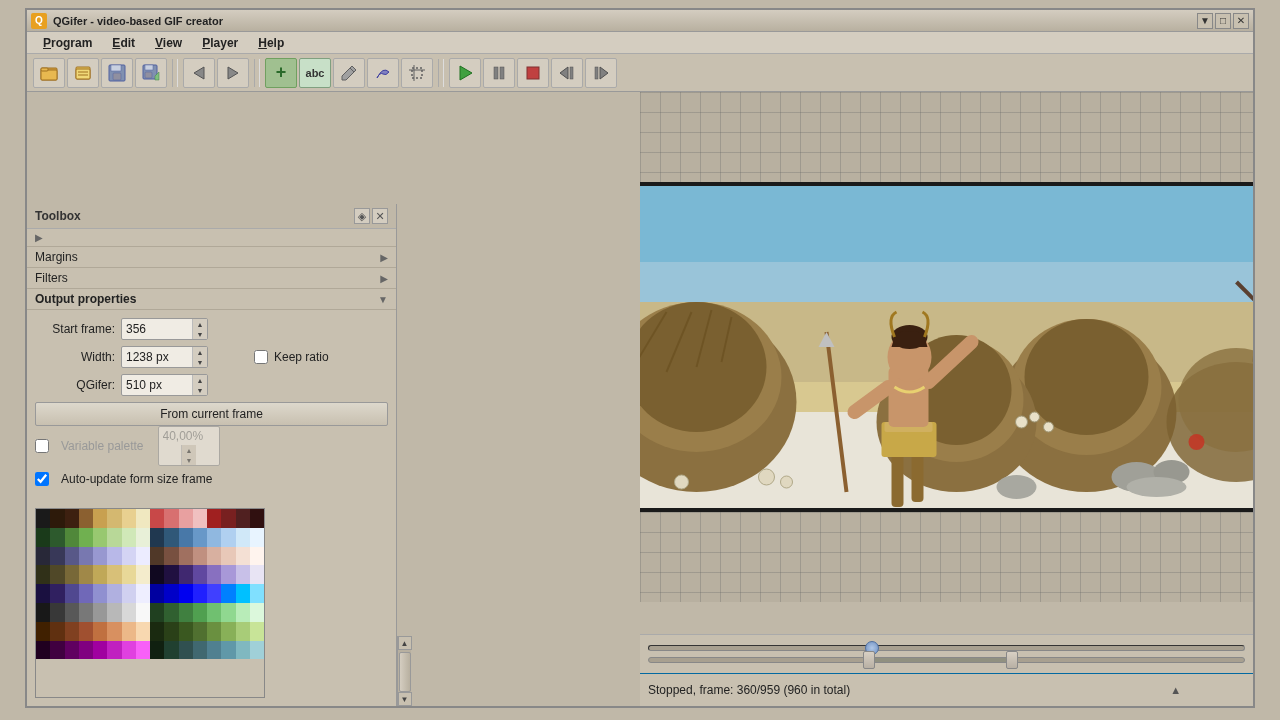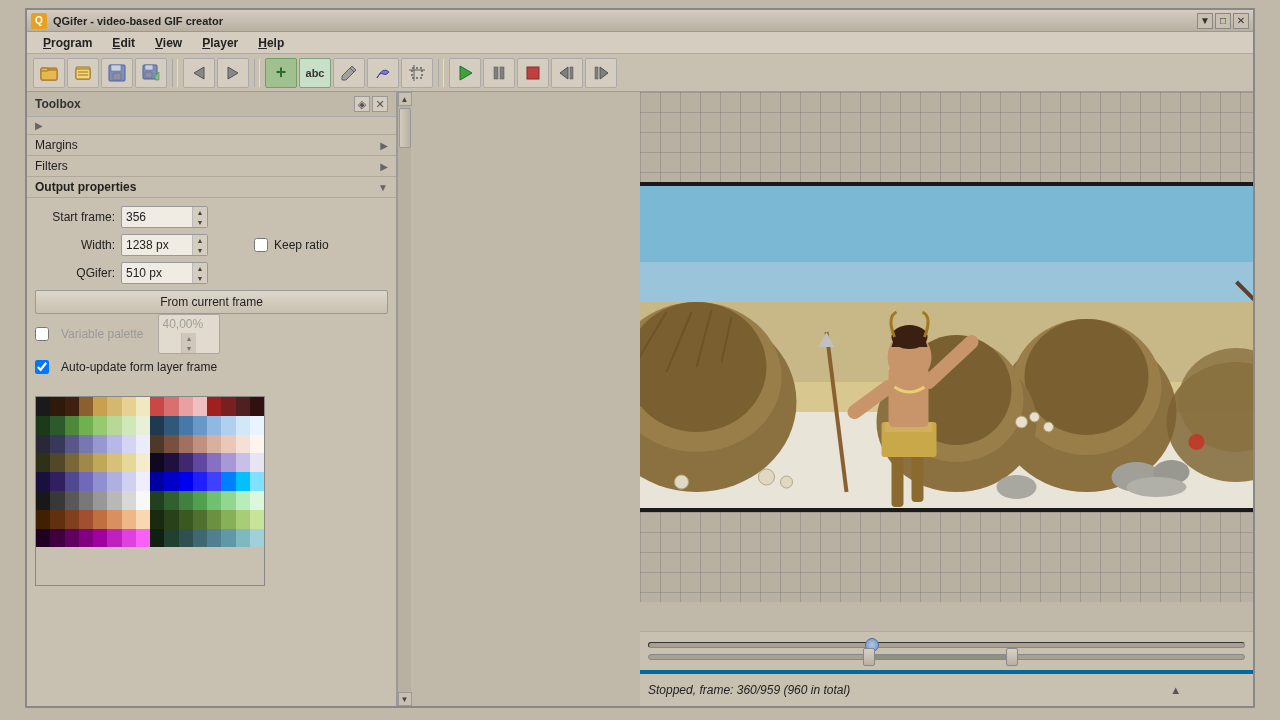--- a/index.html
+++ b/index.html
@@ -400,32 +400,32 @@
       cursor: pointer;
     }
 
     
     #status-bar {
       background: #c8c0b0;
       height: 22px;
       display: flex;
       align-items: center;
       padding: 16px 8px;
-      border-top: 4px solid #0369a1;
+      border-top: 1px solid #0369a1;
       font-size: 12px;
       color: #222;
       flex-shrink: 0;
-      font-style: italic;
     }
 
     
     #toolbox-container {
       position: relative;
       display: flex;
       flex: 1;
+      align-items: flex-end;
     }
     #toolbox-scroll-track {
       width: 14px;
       background: #b8b0a0;
       border-left: 1px solid #999;
       display: flex;
       flex-direction: column;
       align-items: center;
     }
     .scroll-arrow {
@@ -656,21 +656,21 @@
               <input type="text" class="spinner-input" value="40,00%" style="width: 60px; color: rgb(136, 136, 136);">
               <div class="spinner-arrows">
                 <div class="spinner-arrow">▲</div>
                 <div class="spinner-arrow">▼</div>
               </div>
             </div>
           </div>
 
           <div class="form-row">
             <input type="checkbox" id="auto-update-cb" checked="" style="margin-left: 0px; margin-right: 6px;">
-            <label for="auto-update-cb" class="checkbox-label">Auto-update form layer frame</label>
+            <label for="auto-update-cb" class="checkbox-label">Auto-update form size frame</label>
           </div>
         </div>
 
         <div id="palette-section">
           <div class="palette-grid" id="palette-grid">
               <div class="palette-cell" style="background-color: rgb(26, 26, 26);"></div>
               <div class="palette-cell" style="background-color: rgb(45, 26, 10);"></div>
               <div class="palette-cell" style="background-color: rgb(61, 32, 16);"></div>
               <div class="palette-cell" style="background-color: rgb(139, 96, 48);"></div>
               <div class="palette-cell" style="background-color: rgb(200, 160, 80);"></div>

